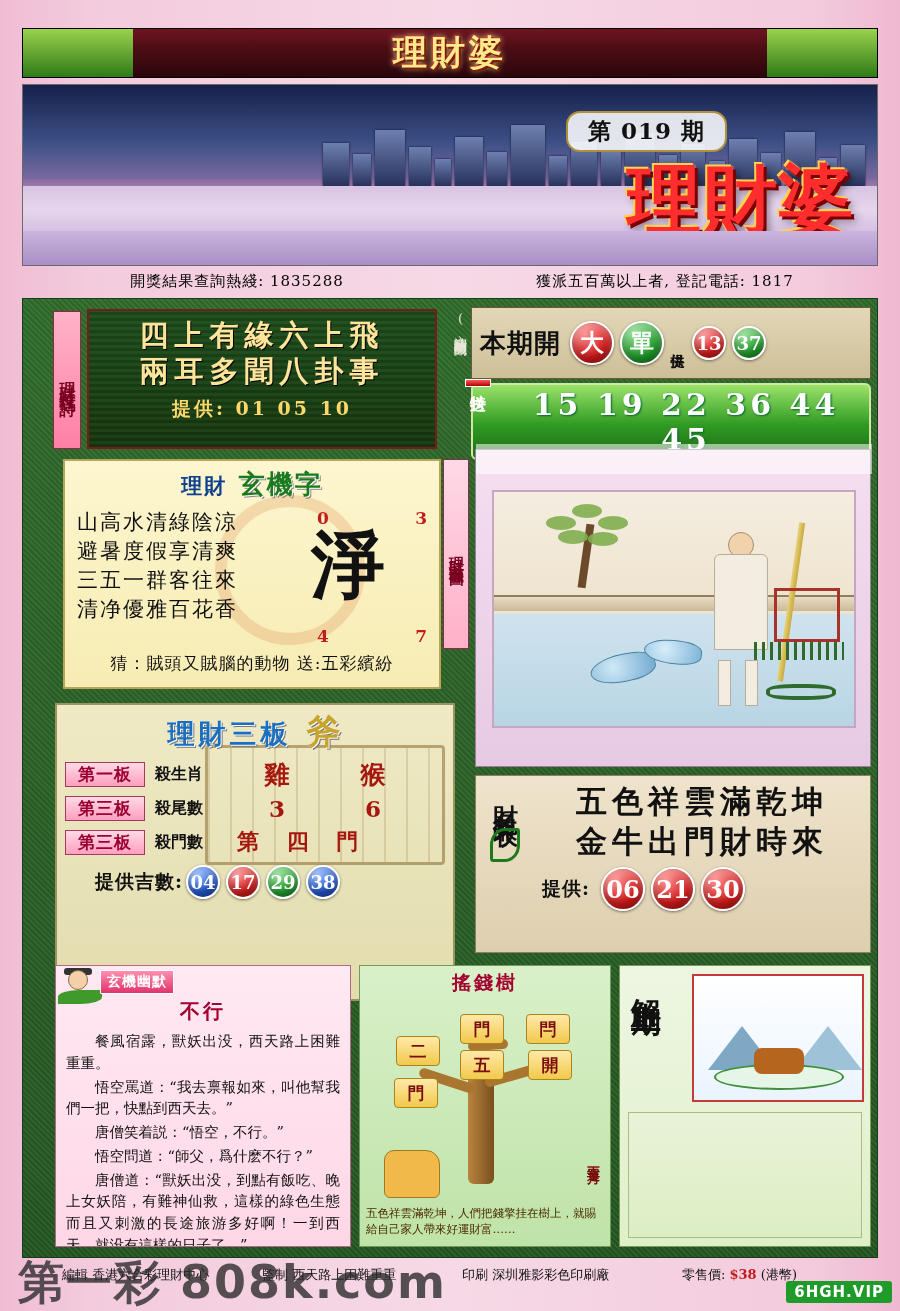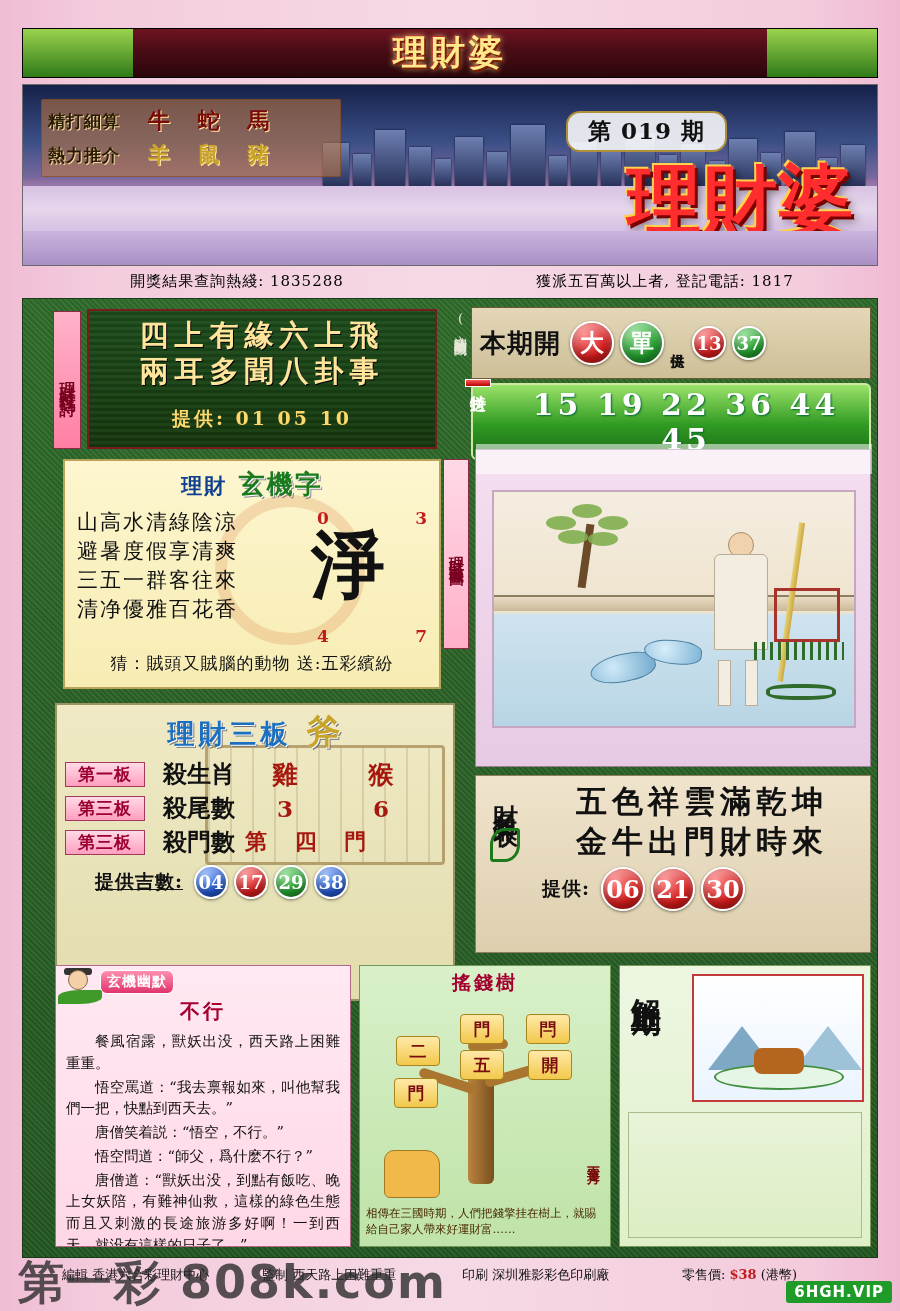--- a/index.html
+++ b/index.html
@@ -144,21 +144,21 @@
     text-align:center;
     padding-top:6px;
   }
   .poem-line {
     font-family:"DejaVu Serif", serif; font-weight:bold;
     font-size:29px; color:#ffe49b; letter-spacing:6px;
     text-shadow:1px 1px 0 #000;
     line-height:1.25;
   }
   .poem-sup {
-    margin-top:16px;
+    margin-top:6px;
     font-family:"DejaVu Serif", serif; font-weight:bold;
     font-size:19px; color:#ffd76b; letter-spacing:3px;
   }
   .scratch-note {
     position:absolute; left:418px; top:12px; width:26px; height:130px;
     font-family:"DejaVu Serif", serif; font-size:13px; color:#e8e8d8;
     writing-mode:vertical-rl; text-orientation:upright; letter-spacing:1px;
     line-height:1.1;
   }
 
@@ -366,38 +366,38 @@
   .axe-rows { position:relative; z-index:3; padding:0 8px; }
   .axe-row { display:flex; align-items:center; height:34px; }
   .axe-tag {
     width:80px; text-align:center;
     background:linear-gradient(180deg,#ffd9e6,#ff9fc0);
     border:1px solid #a33a5c;
     font-family:"DejaVu Serif", serif; font-weight:bold; font-size:17px;
     color:#9b0030; letter-spacing:1px;
   }
   .axe-key {
-    width:74px; margin-left:18px;
-    font-family:"DejaVu Serif", serif; font-weight:bold; font-size:24px; color:#111;
+    width:74px; margin-left:10px;
+    font-family:"DejaVu Serif", serif; font-weight:bold; font-size:16px; color:#111;
   }
   .axe-v1, .axe-v2 {
     width:96px; text-align:center;
     font-family:"DejaVu Serif", serif; font-weight:bold; font-size:23px; color:#a6180f;
   }
   .axe-v1.big, .axe-v2.big { font-size:25px; }
   .axe-gate {
     font-family:"DejaVu Serif", serif; font-weight:bold; font-size:22px; color:#a6180f;
     letter-spacing:10px; margin-left:8px;
   }
   .lucky {
     display:flex; align-items:center; margin-top:6px; padding-left:30px;
   }
   .lucky .lk-label {
     font-family:"DejaVu Serif", serif; font-weight:bold; font-size:19px; color:#111;
-    letter-spacing:1px; margin-right:8px;text-decoration:underline;
+    letter-spacing:1px; 
   }
 
   
   .coupletbox {
     position:absolute; left:452px; top:476px; width:396px; height:178px;
     background:linear-gradient(180deg,#efe3cc,#ddcfae);
     border:1px solid #8e7f5e;
     display:flex;
   }
   .cp-vert {
@@ -425,21 +425,21 @@
   .humorbox {
     position:absolute; left:32px; top:666px; width:296px; height:282px;
     background:linear-gradient(180deg,#ffe9f2,#ffd7e6);
     border:1px solid #b06a88;
     overflow:hidden;
   }
   .hb-head { position:relative; height:34px; }
   .hb-badge {
     position:absolute; left:44px; top:4px;
     background:linear-gradient(180deg,#ff8fb0,#e0336b);
-    border:1px solid #fff; border-radius:7px;
+    border:1px solid #fff; border-radius:1px;
     color:#fff; font-family:"DejaVu Serif", serif; font-weight:bold; font-size:14px;
     padding:2px 6px; letter-spacing:1px;
   }
   .hb-face {
     position:absolute; left:6px; top:2px; width:34px; height:30px;
   }
   .hb-face .head { position:absolute; left:6px; top:2px; width:20px; height:20px; border-radius:50%; background:#f3d0a8; border:1px solid #8a6a46; }
   .hb-face .hat { position:absolute; left:2px; top:0; width:28px; height:7px; background:#333; border-radius:3px; }
   .hb-leaf { position:absolute; left:2px; top:24px; width:44px; height:14px; background:#3f9a2a; border-radius:50% 0 50% 0; }
   .hb-title {
@@ -593,30 +593,20 @@
       <div class="bld" style="left:658px;width:24px;height:68%"></div>
       <div class="bld" style="left:686px;width:16px;height:40%"></div>
       <div class="bld" style="left:706px;width:28px;height:76%"></div>
       <div class="bld" style="left:738px;width:20px;height:54%"></div>
       <div class="bld" style="left:762px;width:30px;height:88%"></div>
       <div class="bld" style="left:796px;width:18px;height:46%"></div>
       <div class="bld" style="left:818px;width:24px;height:66%"></div>
     </div>
     <div class="water"></div>
 
-    <div class="bn-left">
-      <div class="bn-row">
-        <div class="bn-tag">精打細算</div>
-        <div class="bn-zodiac">牛 蛇 馬</div>
-      </div>
-      <div class="bn-row">
-        <div class="bn-tag">熱力推介</div>
-        <div class="bn-zodiac yellow">羊 鼠 豬</div>
-      </div>
-    </div>
 
     <div class="issue">第 019 期</div>
     <div class="bigtitle">理財婆</div>
     <div class="banner-strip"></div>
   </div>
 
   <div class="hotline">
     <div class="hl1">開獎結果查詢熱綫:  1835288</div>
     <div class="hl2">獲派五百萬以上者,  登記電話:  1817</div>
   </div>
@@ -777,21 +767,21 @@
         <div class="tb-branch" style="left:108px;top:44px;transform:rotate(-4deg);width:40px;"></div>
         <div class="tb-hang" style="left:36px;top:40px;">二</div>
         <div class="tb-hang" style="left:34px;top:82px;">門</div>
         <div class="tb-hang" style="left:100px;top:54px;">五</div>
         <div class="tb-hang" style="left:100px;top:18px;">門</div>
         <div class="tb-hang" style="left:166px;top:18px;">閂</div>
         <div class="tb-hang" style="left:168px;top:54px;">開</div>
         <div class="tb-dog"></div>
         <div class="tb-vert">幸運一月</div>
       </div>
-      <div class="tb-foot">相傳在三國時期，人們把錢擎挂在樹上，就賜給自己家人帶來好運財富……</div>
+      <div class="tb-foot">五色祥雲滿乾坤，人們把錢擎挂在樹上，就賜給自己家人帶來好運財富……</div>
     </div>
 
     <div class="lastbox">
       <div class="lb-vert">解上期</div>
       <div class="lb-pic">
         <div class="lb-mtn" style="left:14px;"></div>
         <div class="lb-mtn" style="left:100px;border-bottom-color:#9ec2d8;"></div>
         <div class="lb-pond"></div>
         <div class="lb-horse"></div>
       </div>

